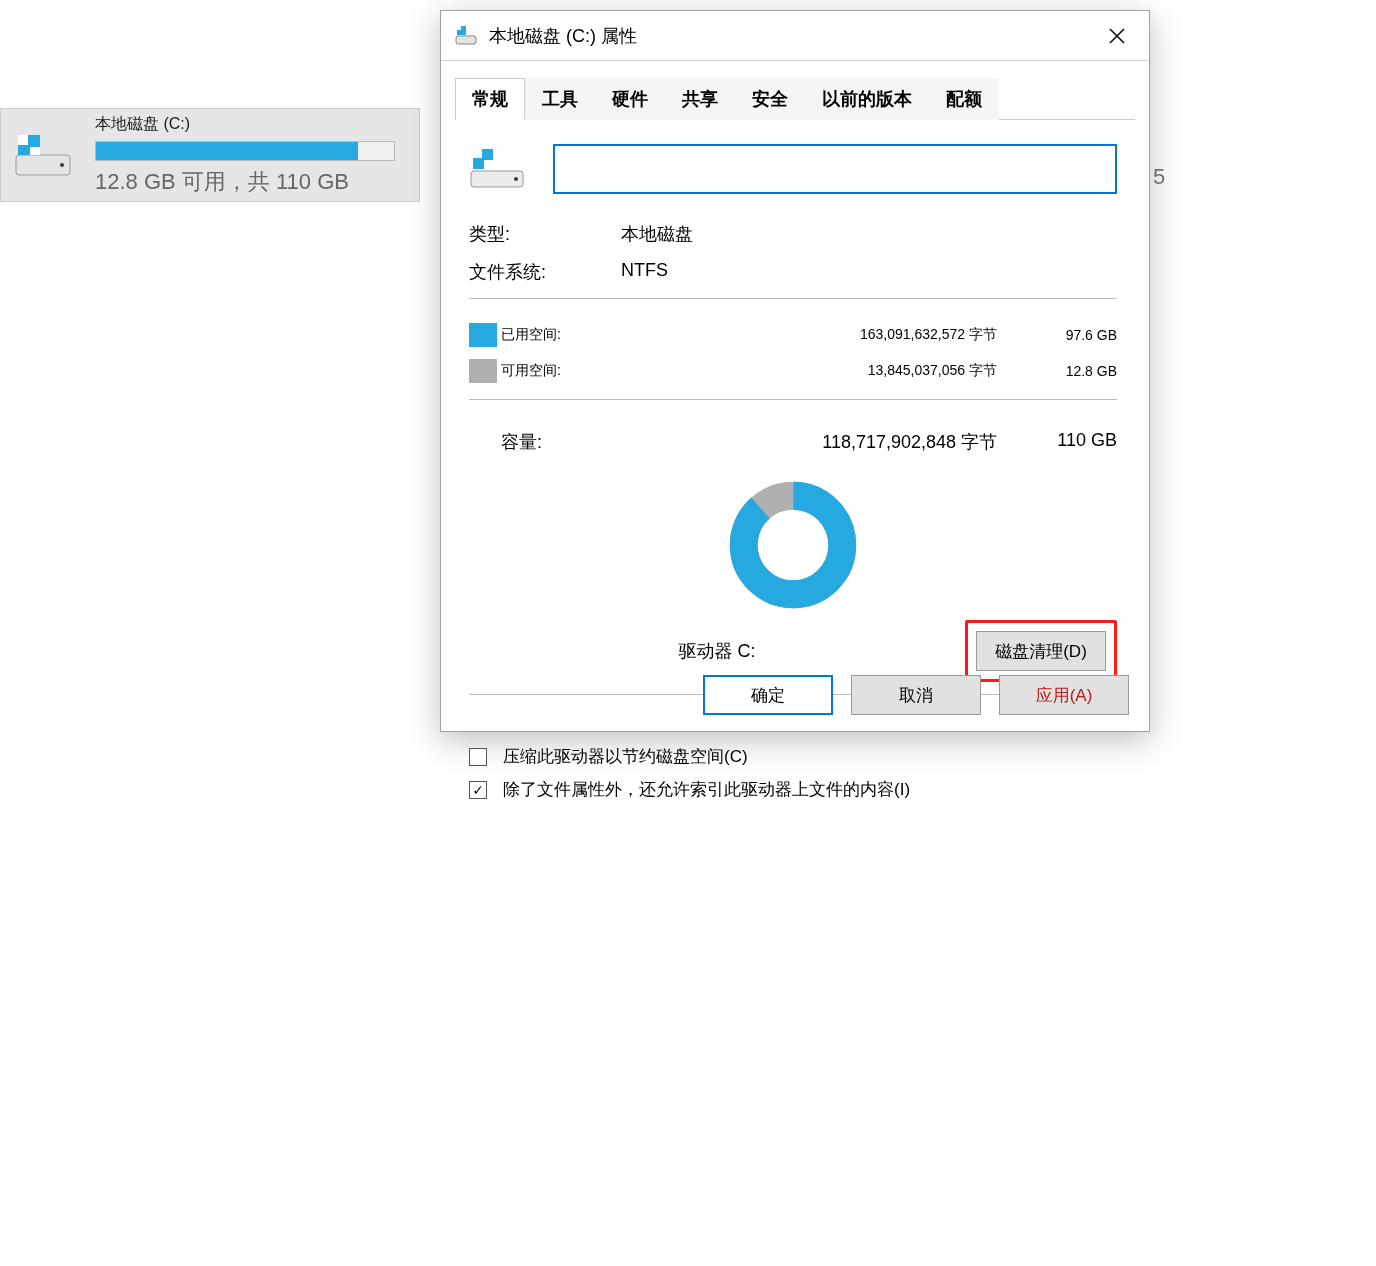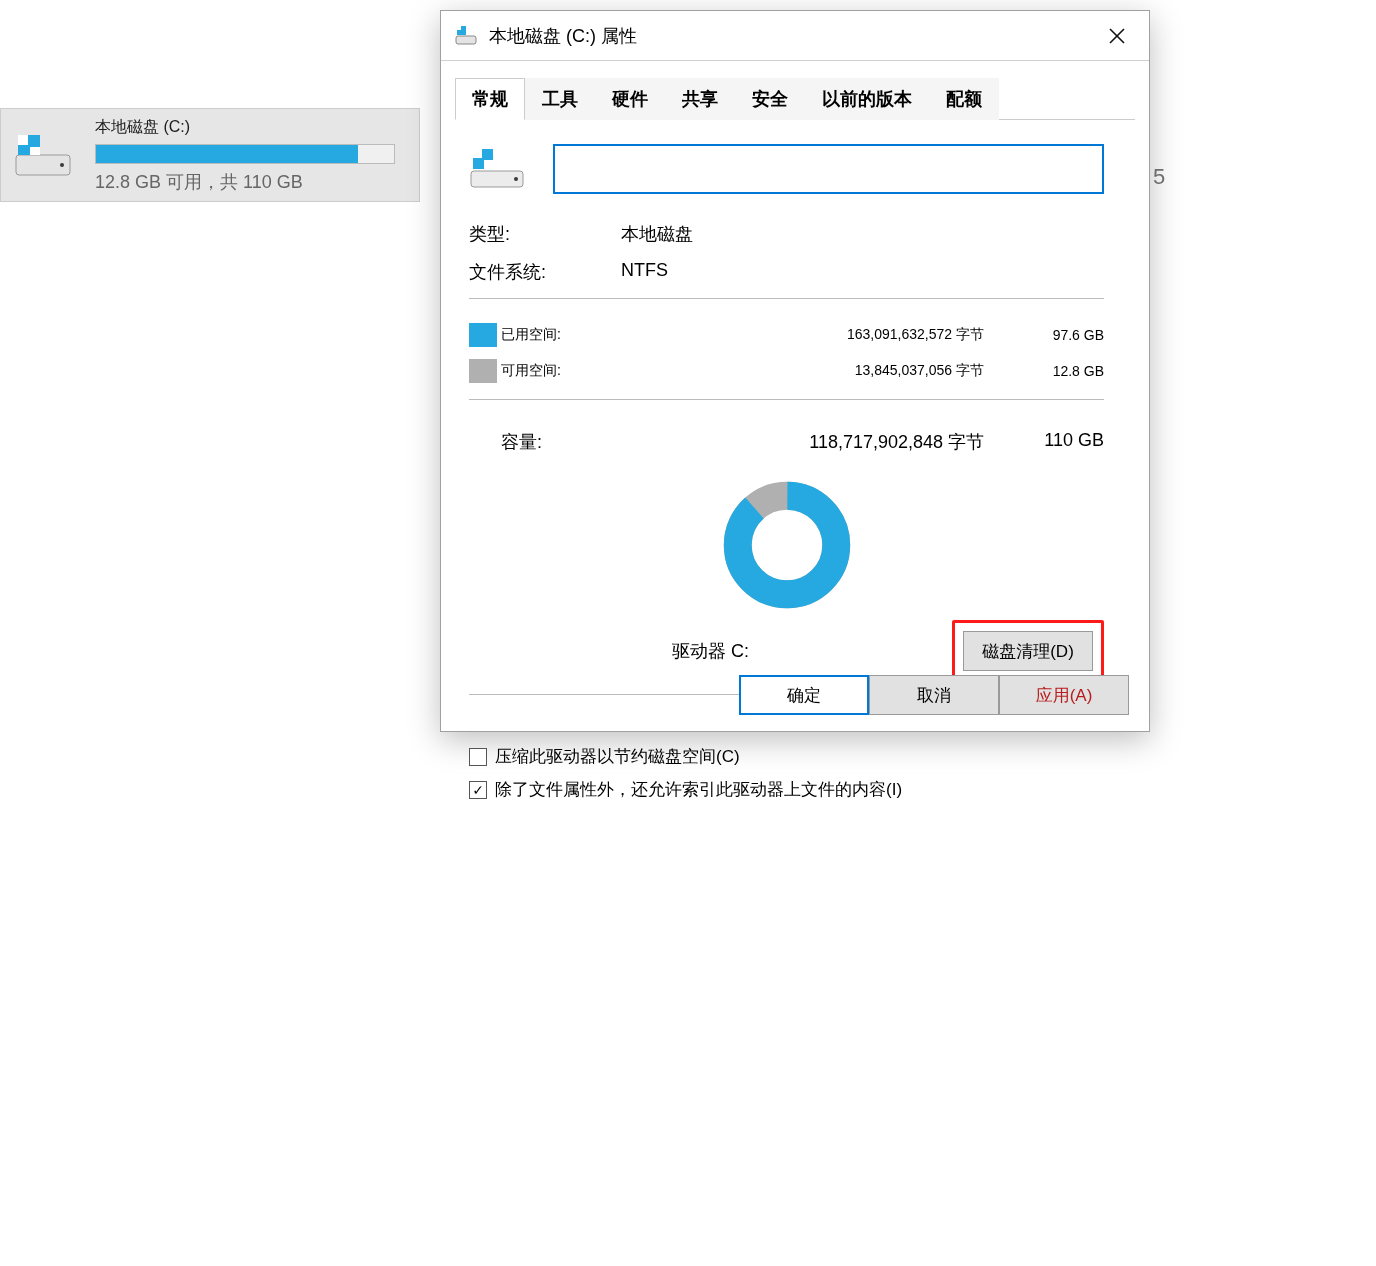--- a/index.html
+++ b/index.html
@@ -37,21 +37,21 @@
   .drive-bar {
     width: 300px; height: 20px;
     background: #f0f0f0; border: 1px solid #bbb;
     position: relative; margin-bottom: 6px;
   }
   .drive-bar-fill {
     position: absolute; left:0; top:0; bottom:0;
     width: 88%;
     background: #26a9e0;
   }
-  .drive-sub { font-size: 18px; color: #666; }
+  .drive-sub { font-size: 22px; color: #666; }
 
   
   .dialog {
     position: absolute;
     left: 440px;
     top: 10px;
     width: 710px;
     height: 722px;
     background: #fff;
     border: 1px solid #a0a0a0;
@@ -87,21 +87,21 @@
     background: #f5f5f5;
     font-weight: bold;
   }
   .tab + .tab { margin-left: 0; }
   .tab.active {
     border: 1px solid #ccc;
     border-bottom: 1px solid #fff;
     background: #fff;
   }
 
-  .panel { padding: 24px 45px 10px 28px; }
+  .panel { padding: 24px 32px 10px 28px; }
 
   .top-row { display:flex; align-items:center; gap: 28px; margin-bottom: 28px;}
   .big-drive-icon { width: 56px; height: 44px; }
   .label-input {
     flex:1;
     height: 50px;
     border: 2px solid #0078d7;
     outline: none;
     font-size: 18px;
     padding: 0 10px;
@@ -153,32 +153,32 @@
     background: #e1e1e1;
     border:1px solid #9a9a9a;
     font-size: 17px;
     cursor: pointer;
     font-family: inherit;
     padding: 0 14px;
   }
   .btn.primary { border:2px solid #0078d7; background:#fff; }
   .btn:disabled { color:#b91c1c; }
 
-  .check-row { display:flex; align-items:center; gap:8px; font-size:17px; margin: 10px 0; }
+  .check-row { display:flex; align-items:center; gap:16px; font-size:17px; margin: 10px 0; }
   .chk {
     width:18px; height:18px; border:1px solid #555; display:inline-flex;
     align-items:center; justify-content:center; background:#fff;
     font-size:14px; line-height:1;
   }
 
   .hr2 { border:none; border-top:1px solid #bbb; margin: 12px 0 50px; }
 
   .dlg-buttons {
     position:absolute; bottom:16px; right:20px;
-    display:flex; 
+    display:flex; gap:18px;
   }
 
   .right-fragment {
     position:absolute; left:1153px; top:164px;
     font-size:22px; color:#777;
   }
 
   
   .svg-drive { display:block; }
 </style>

